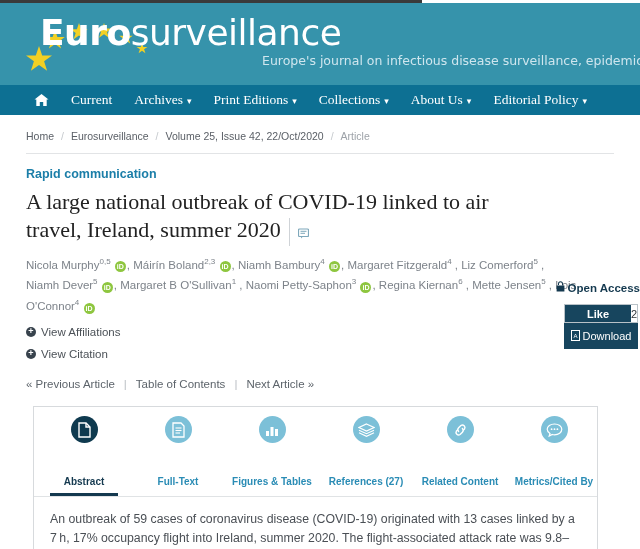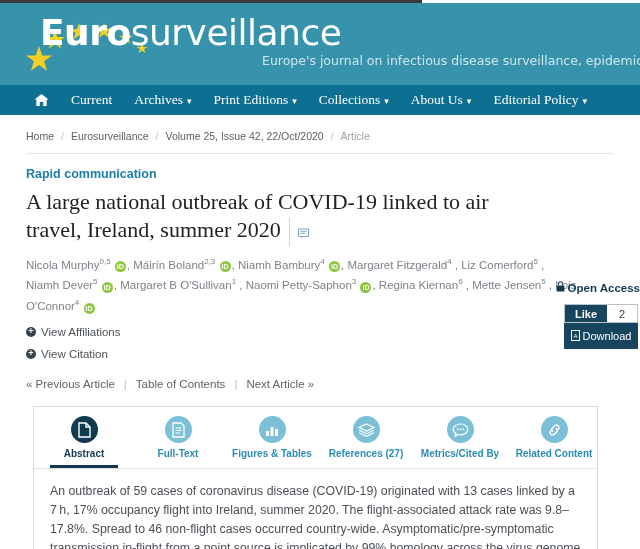--- a/index.html
+++ b/index.html
@@ -170,21 +170,21 @@
     border: 1px solid #b9c2c8;
     width: 74px;
     height: 19px;
     box-sizing: border-box;
   }
   .like-btn {
     background: #17455e;
     color: #ffffff;
     font-size: 11px;
     font-weight: bold;
-    padding: 0 10px;
+    padding: 0 22px;
     display: flex;
     align-items: center;
   }
   .like-count {
     flex: 1;
     display: flex;
     align-items: center;
     justify-content: center;
     font-size: 11px;
     color: #33383d;
@@ -292,20 +292,21 @@
     align-items: center;
     justify-content: center;
     margin-bottom: 5px;
   }
   .tab.active .circ { background: #0f3a4f; }
   .tab .lbl {
     font-size: 10px;
     color: #2a8cb5;
     white-space: nowrap;
     font-weight: bold;
+    margin-top: 28px;
   }
   .tab.active .lbl { color: #14394f; }
   .tab.active .underline {
     position: absolute;
     left: 2px; right: 2px;
     bottom: -5px;
     height: 3px;
     background: #14394f;
   }
 
@@ -499,41 +500,41 @@
               <polyline points="1,8.2 8.5,11.7 16,8.2" fill="none" stroke="#ffffff" stroke-width="1.2"></polyline>
               <polyline points="1,10.8 8.5,14.3 16,10.8" fill="none" stroke="#ffffff" stroke-width="1.2"></polyline>
             </svg>
         </div>
         <div class="lbl">References (27)</div>
       </div>
 
       <div class="tab">
         <div class="circ">
           <svg width="17" height="16" viewBox="0 0 17 16">
+              <g fill="none" stroke="#ffffff" stroke-width="1.4" stroke-linecap="round">
+                <path d="M6.6 9.4a2.6 2.6 0 0 1 0-3.6l2.3-2.3a2.6 2.6 0 0 1 3.6 3.6l-1 1"></path>
+                <path d="M10.4 6.6a2.6 2.6 0 0 1 0 3.6l-2.3 2.3a2.6 2.6 0 0 1-3.6-3.6l1-1"></path>
+              </g>
+            </svg>
+        </div>
+        <div class="lbl">Related Content</div>
+      </div>
+
+      <div class="tab">
+        <div class="circ">
+          <svg width="17" height="16" viewBox="0 0 17 16">
               <path d="M8.5 2C4.4 2 1.2 4.4 1.2 7.3c0 1.7 1.1 3.2 2.8 4.2L3.2 14l3.1-1.5c.7.2 1.4.3 2.2.3 4.1 0 7.3-2.4 7.3-5.5S12.6 2 8.5 2z" fill="none" stroke="#ffffff" stroke-width="1.2"></path>
               <circle cx="5.6" cy="7.2" r="0.9" fill="#ffffff"></circle>
               <circle cx="8.5" cy="7.2" r="0.9" fill="#ffffff"></circle>
               <circle cx="11.4" cy="7.2" r="0.9" fill="#ffffff"></circle>
             </svg>
         </div>
         <div class="lbl">Metrics/Cited By</div>
       </div>
 
-      <div class="tab">
-        <div class="circ">
-          <svg width="17" height="16" viewBox="0 0 17 16">
-              <g fill="none" stroke="#ffffff" stroke-width="1.4" stroke-linecap="round">
-                <path d="M6.6 9.4a2.6 2.6 0 0 1 0-3.6l2.3-2.3a2.6 2.6 0 0 1 3.6 3.6l-1 1"></path>
-                <path d="M10.4 6.6a2.6 2.6 0 0 1 0 3.6l-2.3 2.3a2.6 2.6 0 0 1-3.6-3.6l1-1"></path>
-              </g>
-            </svg>
-        </div>
-        <div class="lbl">Related Content</div>
-      </div>
-
     </div>
 
     <div class="abstract-box">
       <p class="abstract-text">An outbreak of 59 cases of coronavirus disease (COVID-19) originated with 13 cases linked by a 7 h, 17% occupancy flight into Ireland, summer 2020. The flight-associated attack rate was 9.8–17.8%. Spread to 46 non-flight cases occurred country-wide. Asymptomatic/pre-symptomatic transmission in-flight from a point source is implicated by 99% homology across the virus genome in five cases travelling from three different continents. Restriction of movement on arrival and robust contact tracing can limit propagation post-flight.</p>
 
     </div>
   </div>
 
 </div>
 

